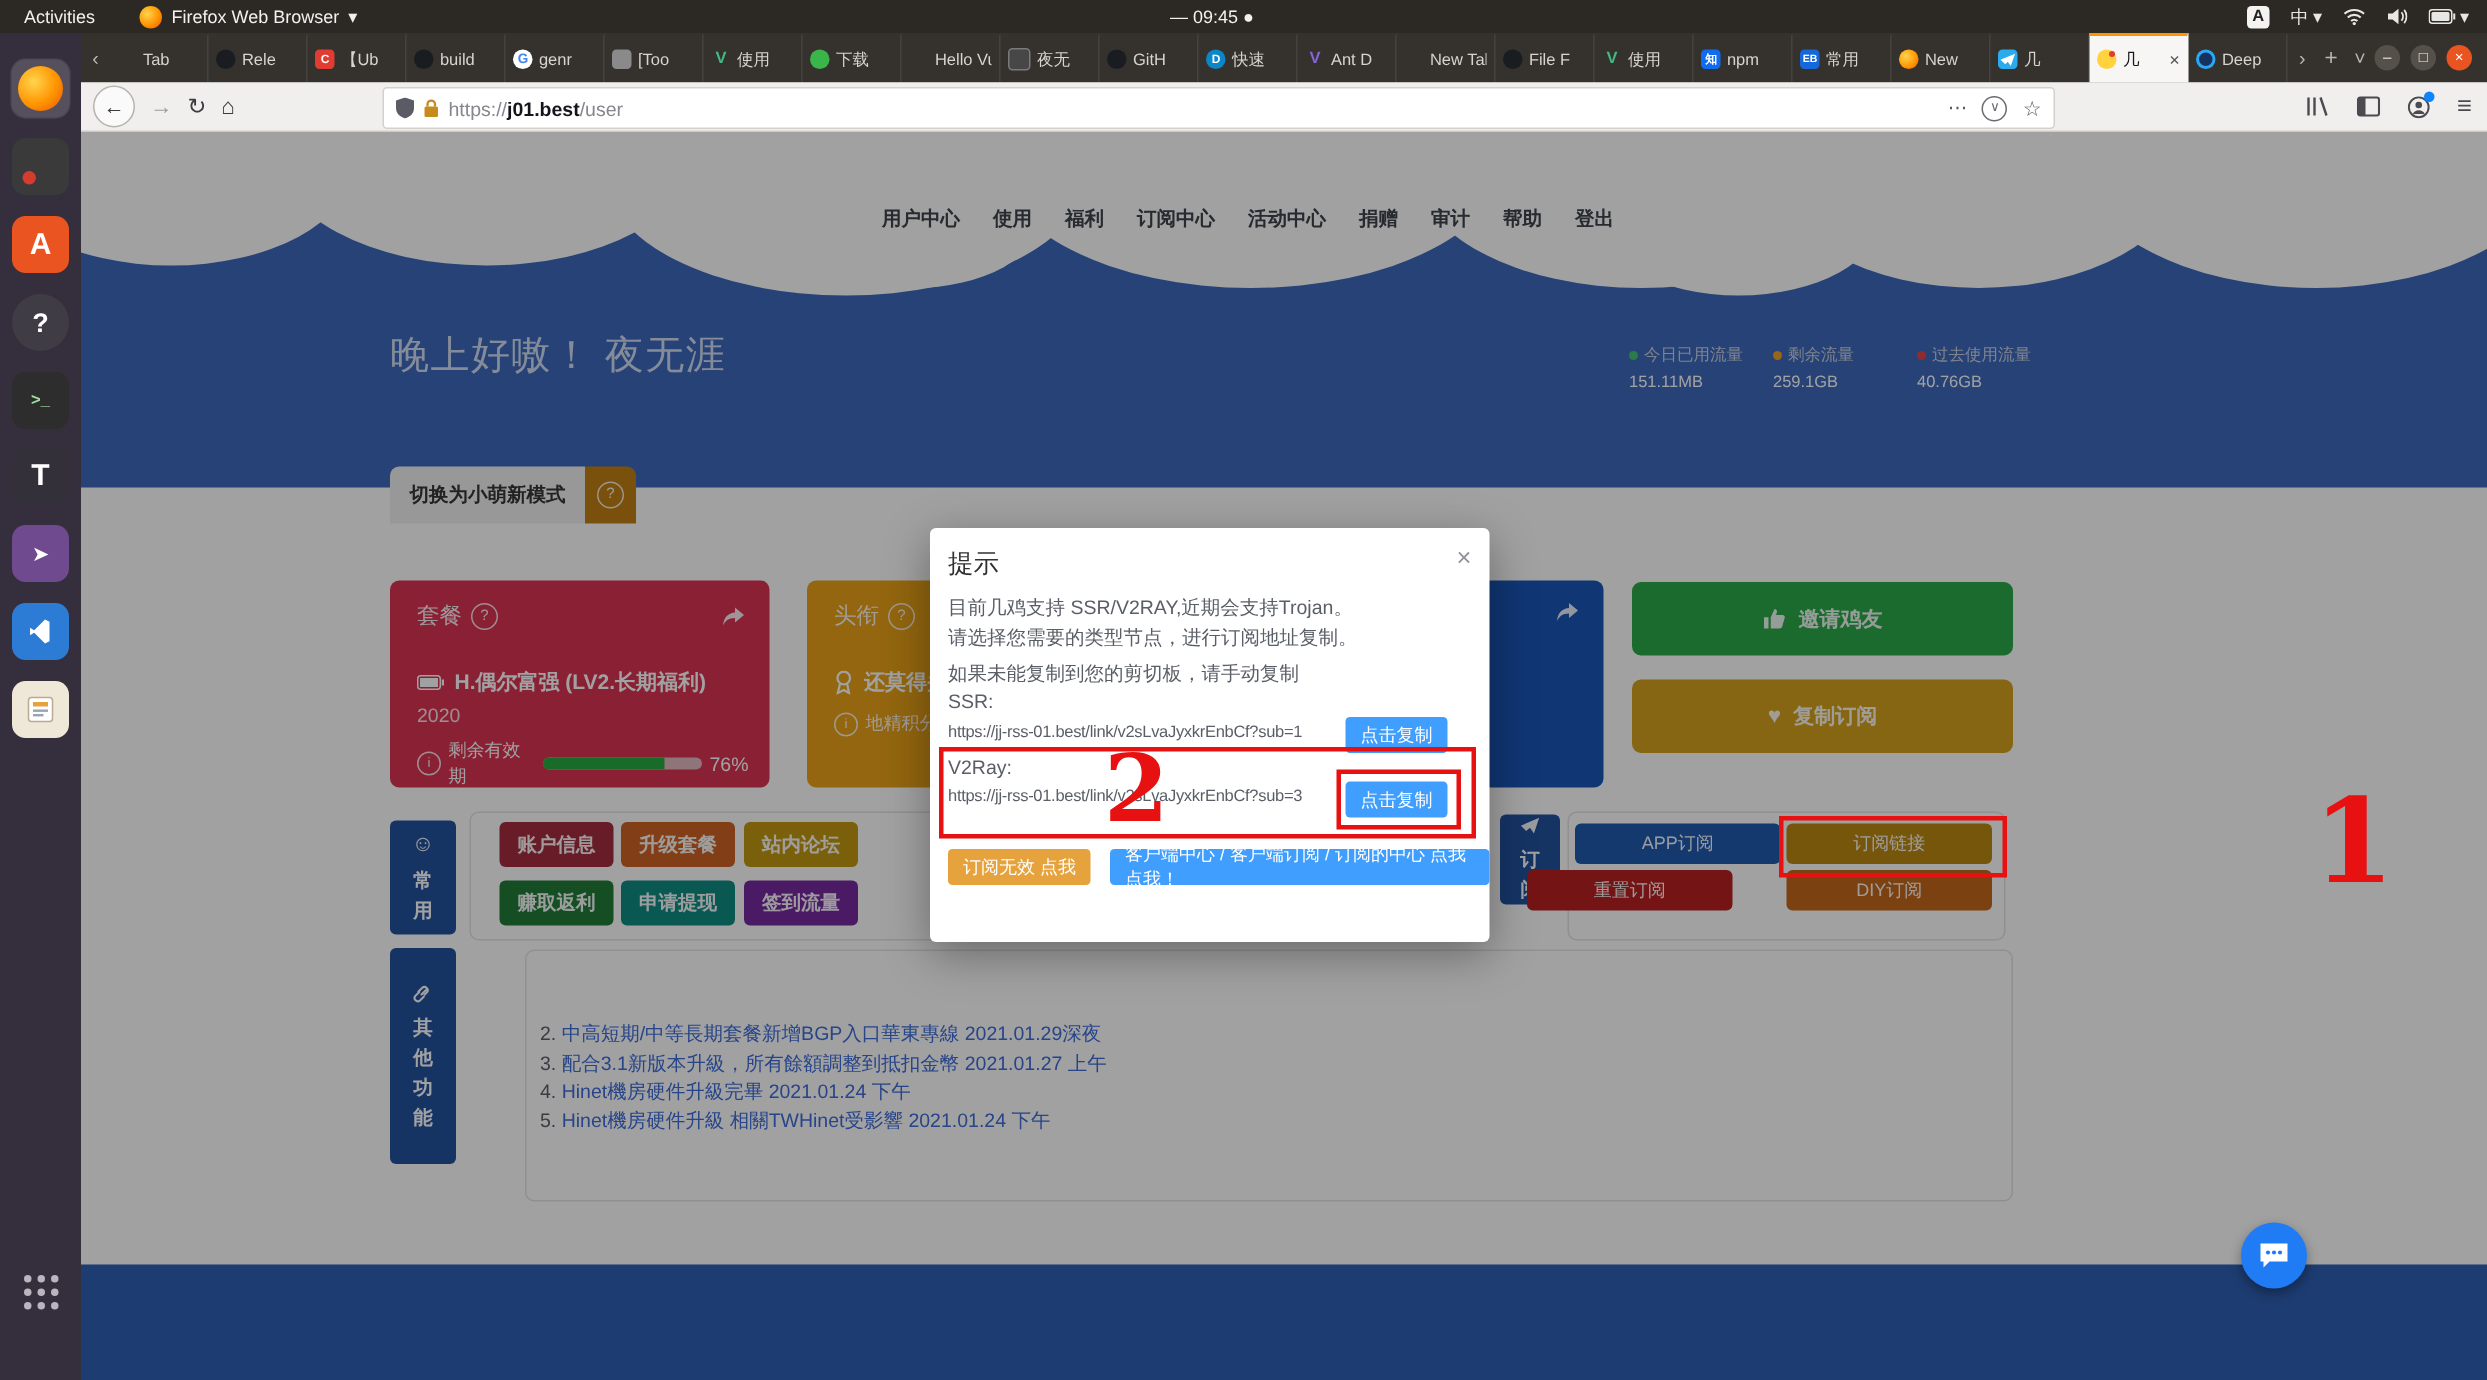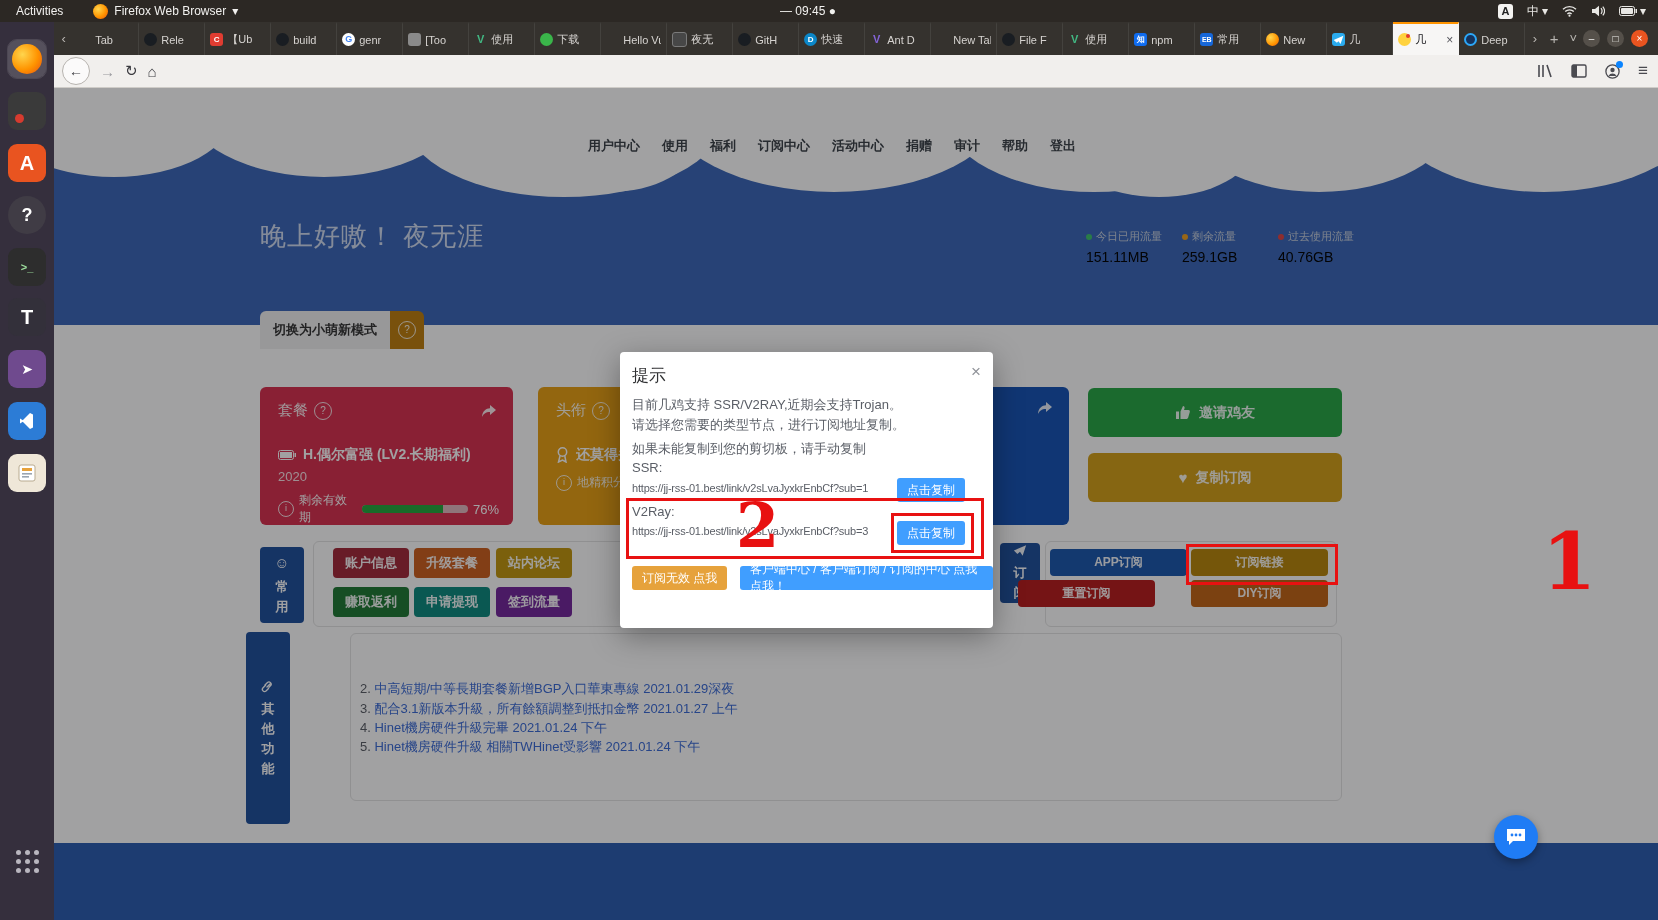--- a/index.html
+++ b/index.html
@@ -80,21 +80,21 @@
   .cloud{position:absolute;background:#fff;border-radius:50%}
   .moon{position:absolute;left:210px;top:2px;width:50px;height:50px;border-radius:50%;
     box-shadow:14px 10px 0 0 #f0bf4a}
   .spark{position:absolute;width:8px;height:8px;background:#f0bf4a;transform:rotate(45deg)}
   #mainnav{position:absolute;left:534px;top:50px;display:flex;gap:22px;font-size:13px;
     font-weight:600;color:#3b4148}
   #greet{position:absolute;left:206px;top:132px;font-size:26px;color:rgba(235,240,250,.85);letter-spacing:1px}
   .stat{position:absolute;top:142px}
   .stat .lb{display:flex;align-items:center;gap:4px;font-size:11px;color:#c7cfdd}
   .stat .lb b{width:6px;height:6px;border-radius:50%}
-  .stat .vl{margin-top:5px;font-size:14px;color:#000000}
+  .stat .vl{margin-top:5px;font-size:11px;color:#ffffff}
 
   #modebtn{position:absolute;left:206px;top:224px;width:130px;height:38px;background:#f0f0f0;
     border-radius:6px 0 0 0;color:#333;font-size:13px;font-weight:700;display:flex;
     align-items:center;justify-content:center}
   #modehelp{position:absolute;left:336px;top:224px;width:34px;height:38px;background:#bf7f0e;
     border-radius:0 6px 0 0;display:flex;align-items:center;justify-content:center}
   .qcirc{width:16px;height:16px;border-radius:50%;border:1px solid rgba(255,255,255,.85);
     color:rgba(255,255,255,.9);font-size:10px;text-align:center;line-height:15px}
 
   .card{position:absolute;top:300px;width:253px;height:138px;border-radius:6px;color:#fff}
@@ -108,21 +108,21 @@
   .icirc{width:14px;height:14px;border-radius:50%;border:1px solid rgba(255,255,255,.85);
     font-size:9px;font-style:normal;text-align:center;line-height:13px;color:rgba(255,255,255,.9);flex:none}
 
   .tile{position:absolute;background:#1d4f9c;border-radius:4px;color:#fff;display:flex;
     flex-direction:column;align-items:center;justify-content:center;gap:6px}
   .vtxt{width:14px;font-size:13px;font-weight:700;line-height:20px;word-break:break-all;text-align:center}
   .panel{position:absolute;border:1px solid #e4e4e4;border-radius:6px;background:#fff}
   .qbtn{position:absolute;width:76px;height:30px;border-radius:4px;color:rgba(255,255,255,.95);
     font-size:13px;font-weight:700;display:flex;align-items:center;justify-content:center}
   .sbtn{position:absolute;width:137px;height:27px;border-radius:4px;color:rgba(255,255,255,.95);
-    font-size:12px;font-weight:700;display:flex;align-items:center;justify-content:center}
+    font-size:12px;font-weight:400;display:flex;align-items:center;justify-content:center}
   .ghost{position:absolute;border-radius:4px}
 
   .annitem{position:absolute;font-size:13px;white-space:nowrap}
   .annitem .n{color:#5a5e66}
   .annitem .lk{color:#3b6bd6}
 
   #footer{position:absolute;left:0;top:756px;width:1604px;height:77px;background:#2b5cb0}
 
   
   #dim{left:54px;top:87px;width:1604px;height:833px;background:rgba(8,8,10,.38);z-index:40}
@@ -345,20 +345,39 @@
     </div>
   </div>
 
   <div id="urlbar" class="abs">
     <span class="backcirc">
         <span style="font-size:14px;color:#3b3b40">←</span>
       </span>
     <span class="navbtn" style="color:#9a9a9f">→</span>
     <span class="navbtn">↻</span>
     <span class="navbtn">⌂</span>
+    <div id="addr">
+      <span>
+          <svg width="12" height="14" viewBox="0 0 12 14">
+            <path d="M6 0l6 2v5c0 4-3 6-6 7-3-1-6-3-6-7V2z" fill="#5b5b66"></path>
+          </svg>
+        </span>
+      <span>
+          <svg width="11" height="13" viewBox="0 0 11 13">
+            <rect x="1" y="5" width="9" height="7" rx="1" fill="#c78a1d"></rect>
+            <path d="M3 5V3.5a2.5 2.5 0 015 0V5" stroke="#c78a1d" stroke-width="1.5" fill="none"></path>
+          </svg>
+        </span>
+      <span><span class="dim">https://</span><span class="host">j01.best</span><span class="dim">/user</span></span>
+      <span class="addr-right">
+        <span>⋯</span>
+        <span class="pocket">∨</span>
+        <span style="font-size:14px">☆</span>
+      </span>
+    </div>
     <div style="position:absolute;right:10px;display:flex;align-items:center">
       <span class="tbicon">
           <svg width="16" height="14" viewBox="0 0 16 14">
             <path d="M2 1v12M6 1v12M10 1l4 12" stroke="#4a4a50" stroke-width="1.6" fill="none"></path>
           </svg>
         </span>
       <span class="tbicon">
           <svg width="16" height="14" viewBox="0 0 16 14">
             <rect x="1" y="1" width="14" height="12" rx="1.5" fill="none" stroke="#4a4a50" stroke-width="1.4"></rect>
             <rect x="1" y="1" width="5" height="12" fill="#4a4a50"></rect>
@@ -525,21 +544,21 @@
           <path d="M1 8.5l14-6-4 12-3-4.5-3 2.5z" fill="#fff" opacity=".95"></path>
         </svg>
       <span class="vtxt">订阅</span>
     </div>
     <div class="sbtn" style="left:996px;top:462px;background:#1a57ad">APP订阅</div>
     <div class="sbtn" style="left:1137px;top:462px;background:#b8860b">订阅链接</div>
     <div class="sbtn" style="left:964px;top:493px;background:#b91c1c">重置订阅</div>
     <div class="sbtn" style="left:1137px;top:493px;background:#c26415">DIY订阅</div>
 
     <div class="panel" style="left:296px;top:546px;width:990px;height:166px"></div>
-    <div class="tile" style="left:192px;top:545px;width:44px;height:192px">
+    <div class="tile" style="left:206px;top:545px;width:44px;height:144px">
       <svg width="15" height="15" viewBox="0 0 15 15">
           <path d="M6 9l3-3M4 7L6.5 4.5a2.2 2.2 0 013.1 3.1L8 9.2M7.5 10.5L5 13a2.2 2.2 0 01-3.1-3.1L4.5 7.3" stroke="#fff" stroke-width="1.4" fill="none" stroke-linecap="round"></path>
         </svg>
       <span class="vtxt">其他功能</span>
     </div>
     <div class="annitem" style="left:306px;top:593px"><span class="n">2.</span> <span class="lk">中高短期/中等長期套餐新增BGP入口華東專線 2021.01.29深夜</span></div>
     <div class="annitem" style="left:306px;top:613px"><span class="n">3.</span> <span class="lk">配合3.1新版本升級，所有餘額調整到抵扣金幣 2021.01.27 上午</span></div>
     <div class="annitem" style="left:306px;top:632px"><span class="n">4.</span> <span class="lk">Hinet機房硬件升級完畢 2021.01.24 下午</span></div>
     <div class="annitem" style="left:306px;top:651px"><span class="n">5.</span> <span class="lk">Hinet機房硬件升級 相關TWHinet受影響 2021.01.24 下午</span></div>
 

